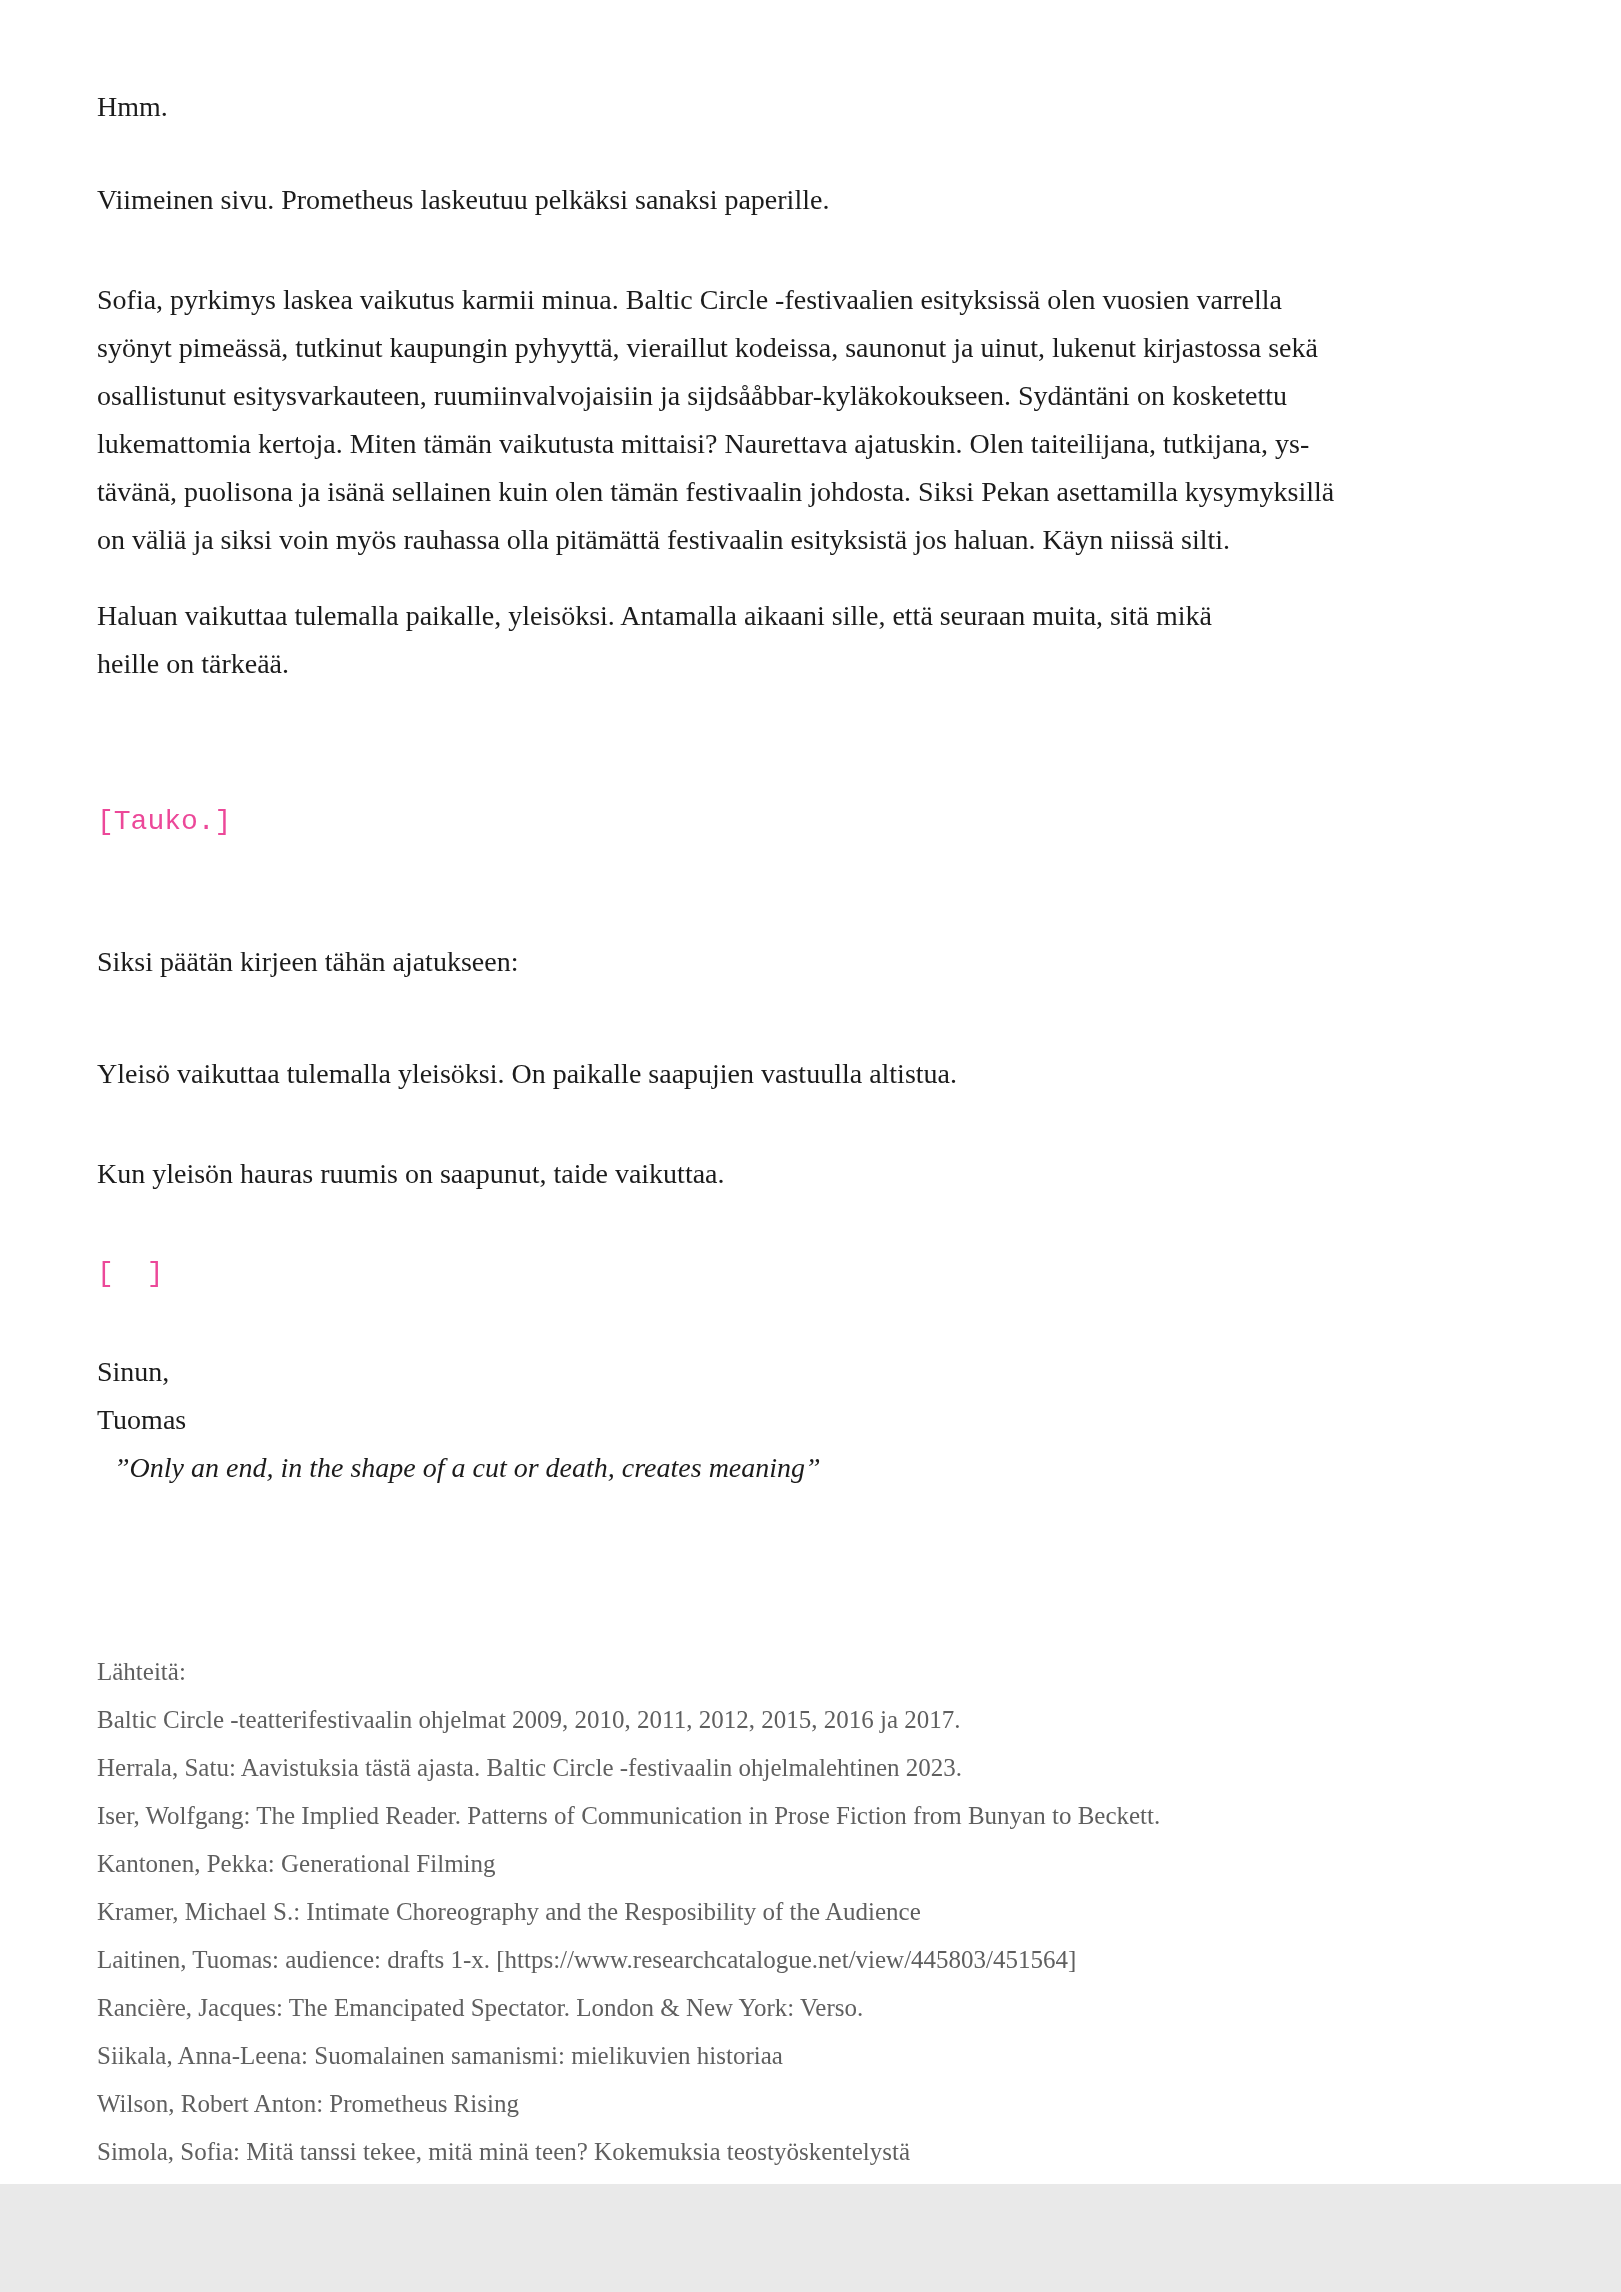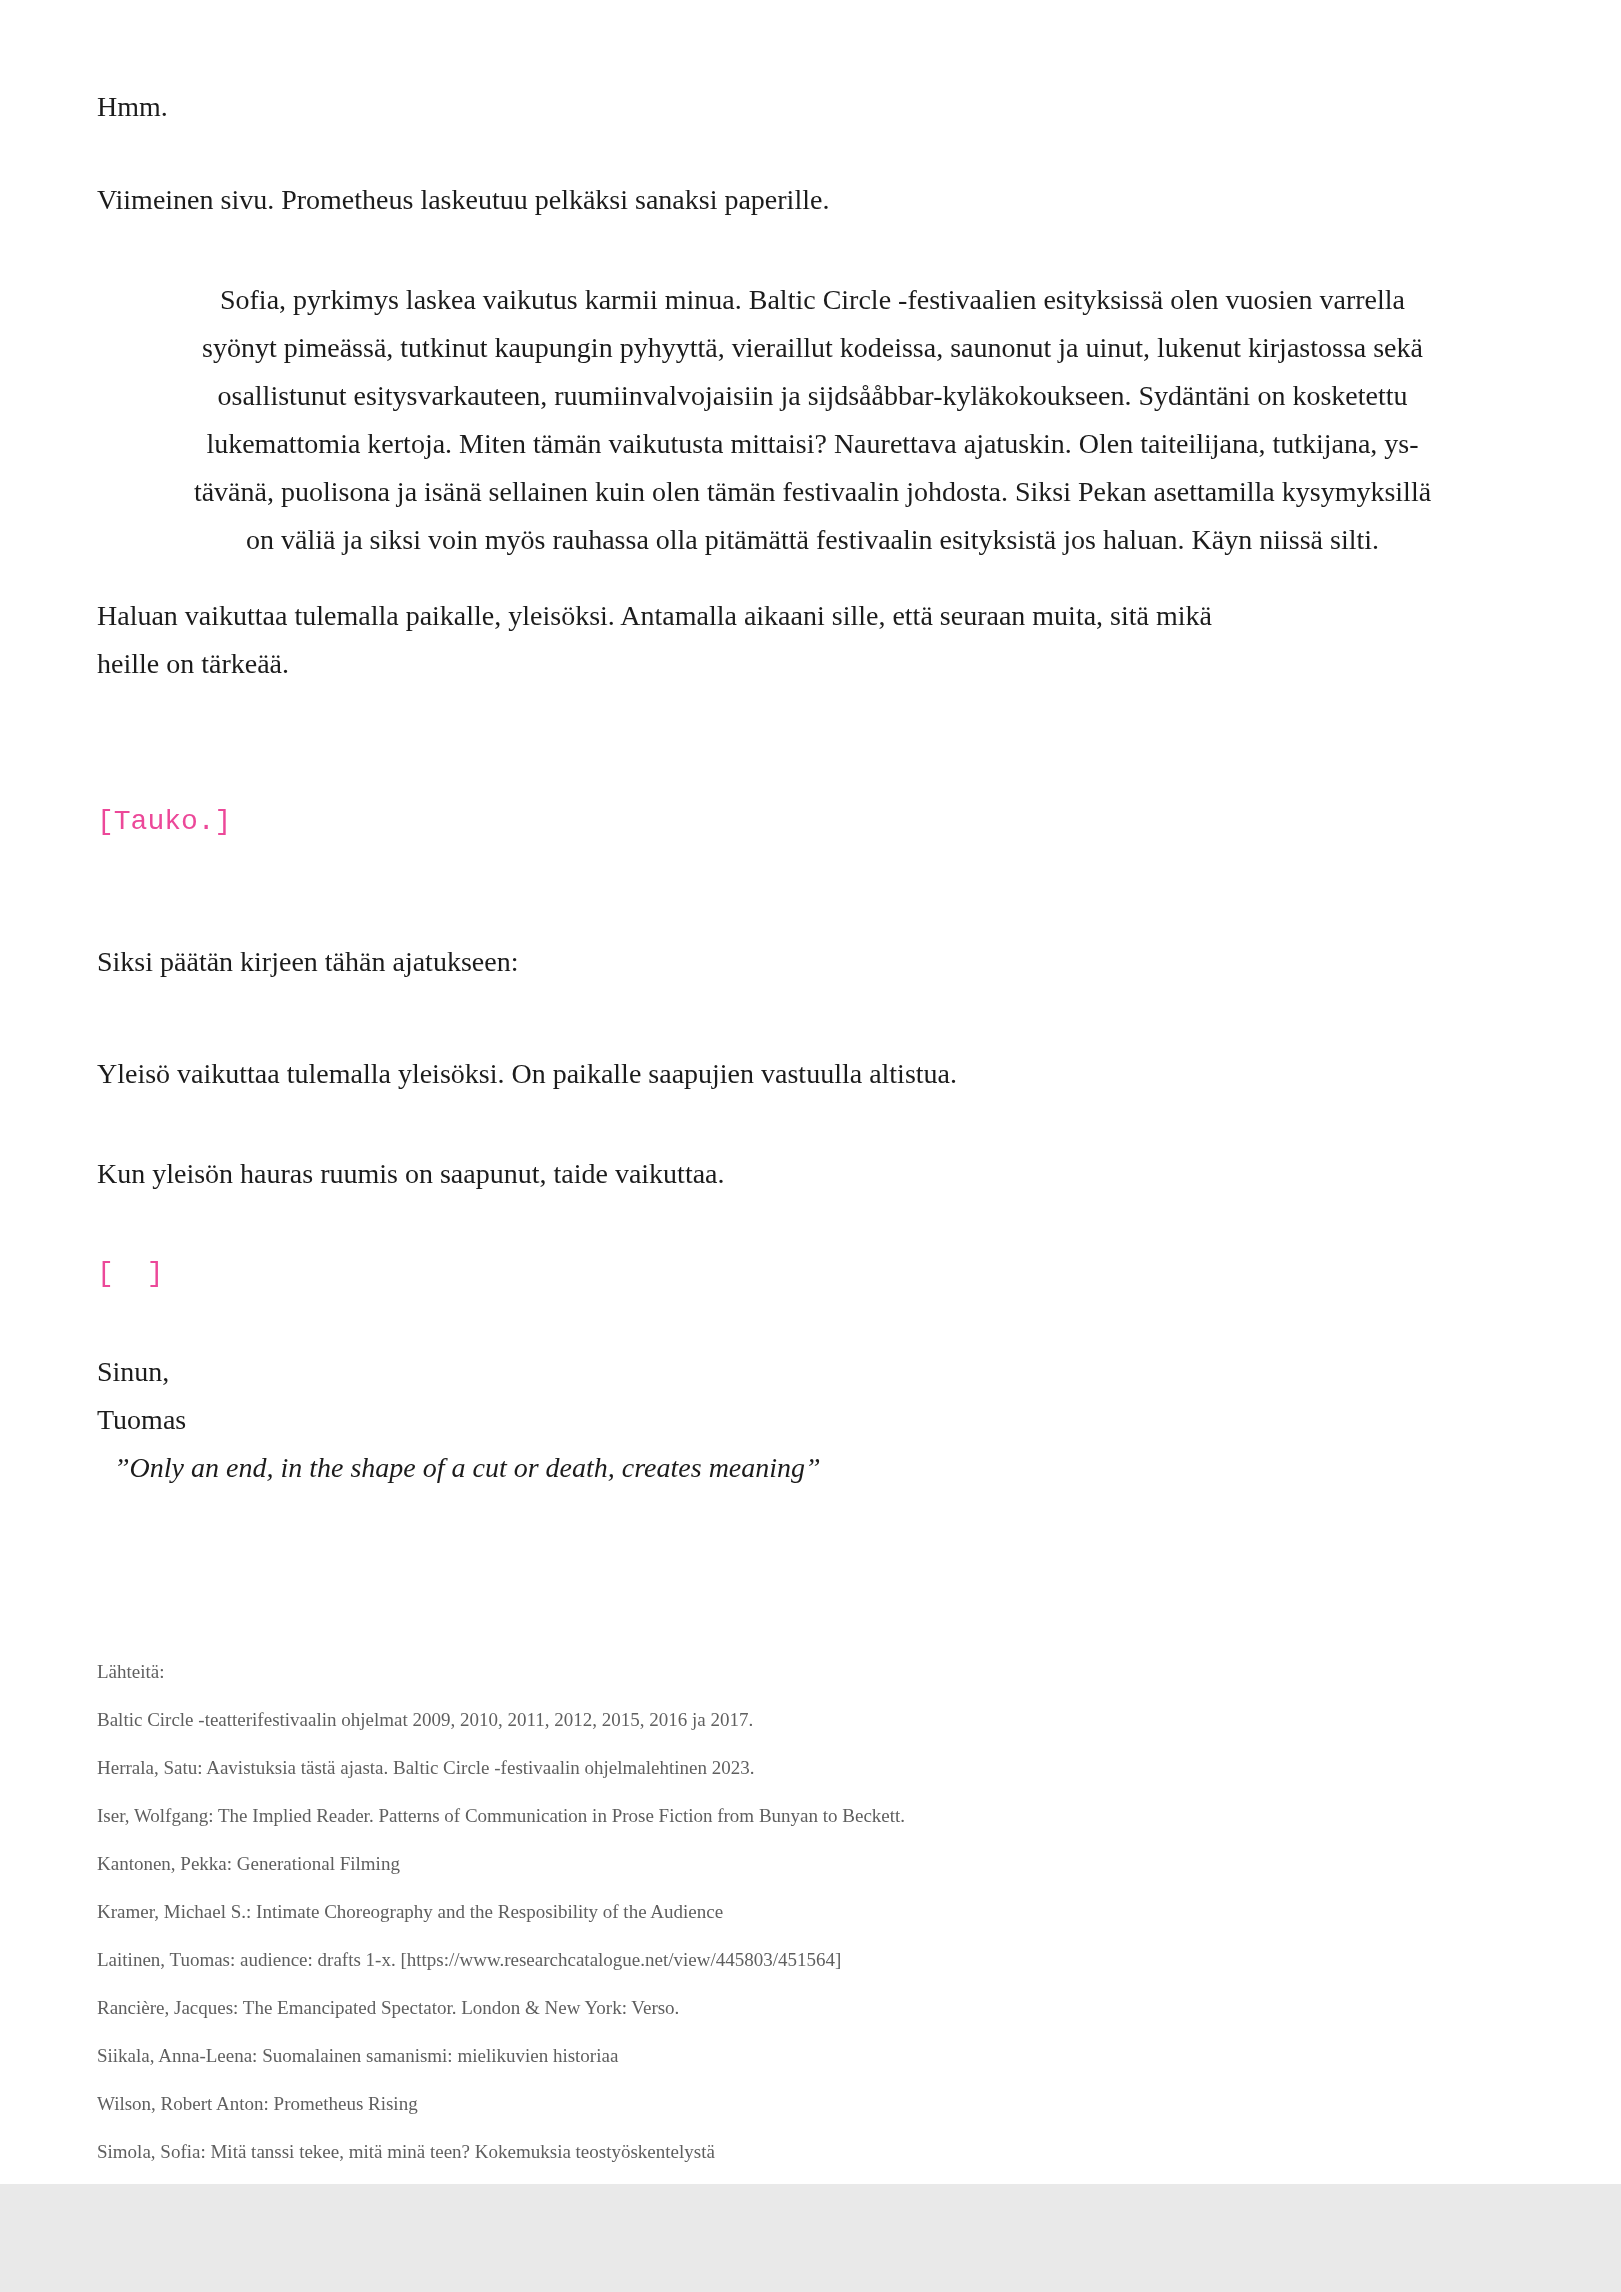--- a/index.html
+++ b/index.html
@@ -14,33 +14,33 @@
     font-family: "Liberation Serif", "DejaVu Serif", serif;
     font-size: 28px;
     line-height: 48px;
     color: #1c1c1c;
     overflow: hidden;
   }
   p { margin: 0; padding: 0; }
   .pline { display: block; }
   .red { color: #ec4899; font-family: Liberation Mono, monospace; }
   .viimeinen     { margin-top: 45px; }
-  .para-sofia    { margin-top: 52px; text-align: center; }
+  .para-sofia    { margin-top: 52px; }
   .para-haluan   { margin-top: 28px; }
   .tauko         { margin-top: 110px; }
   .siksi         { margin-top: 92px; }
   .yleiso        { margin-top: 64px; }
   .kun           { margin-top: 52px; }
   .brackets      { margin-top: 52px; }
   .bracket-gap   { display: inline-block; width: 33px; }
   .signoff       { margin-top: 50px; }
   .quote         { font-style: italic; margin-left: 17px; }
   .bibliography  {
     margin-top: 156px;
-    font-size: 19px;
+    font-size: 25px;
     line-height: 48px;
     color: #5f5f5f;
   }
 </style>
 </head>
 <body>
 
 <div class="page">
 
   <p>Hmm.</p>

